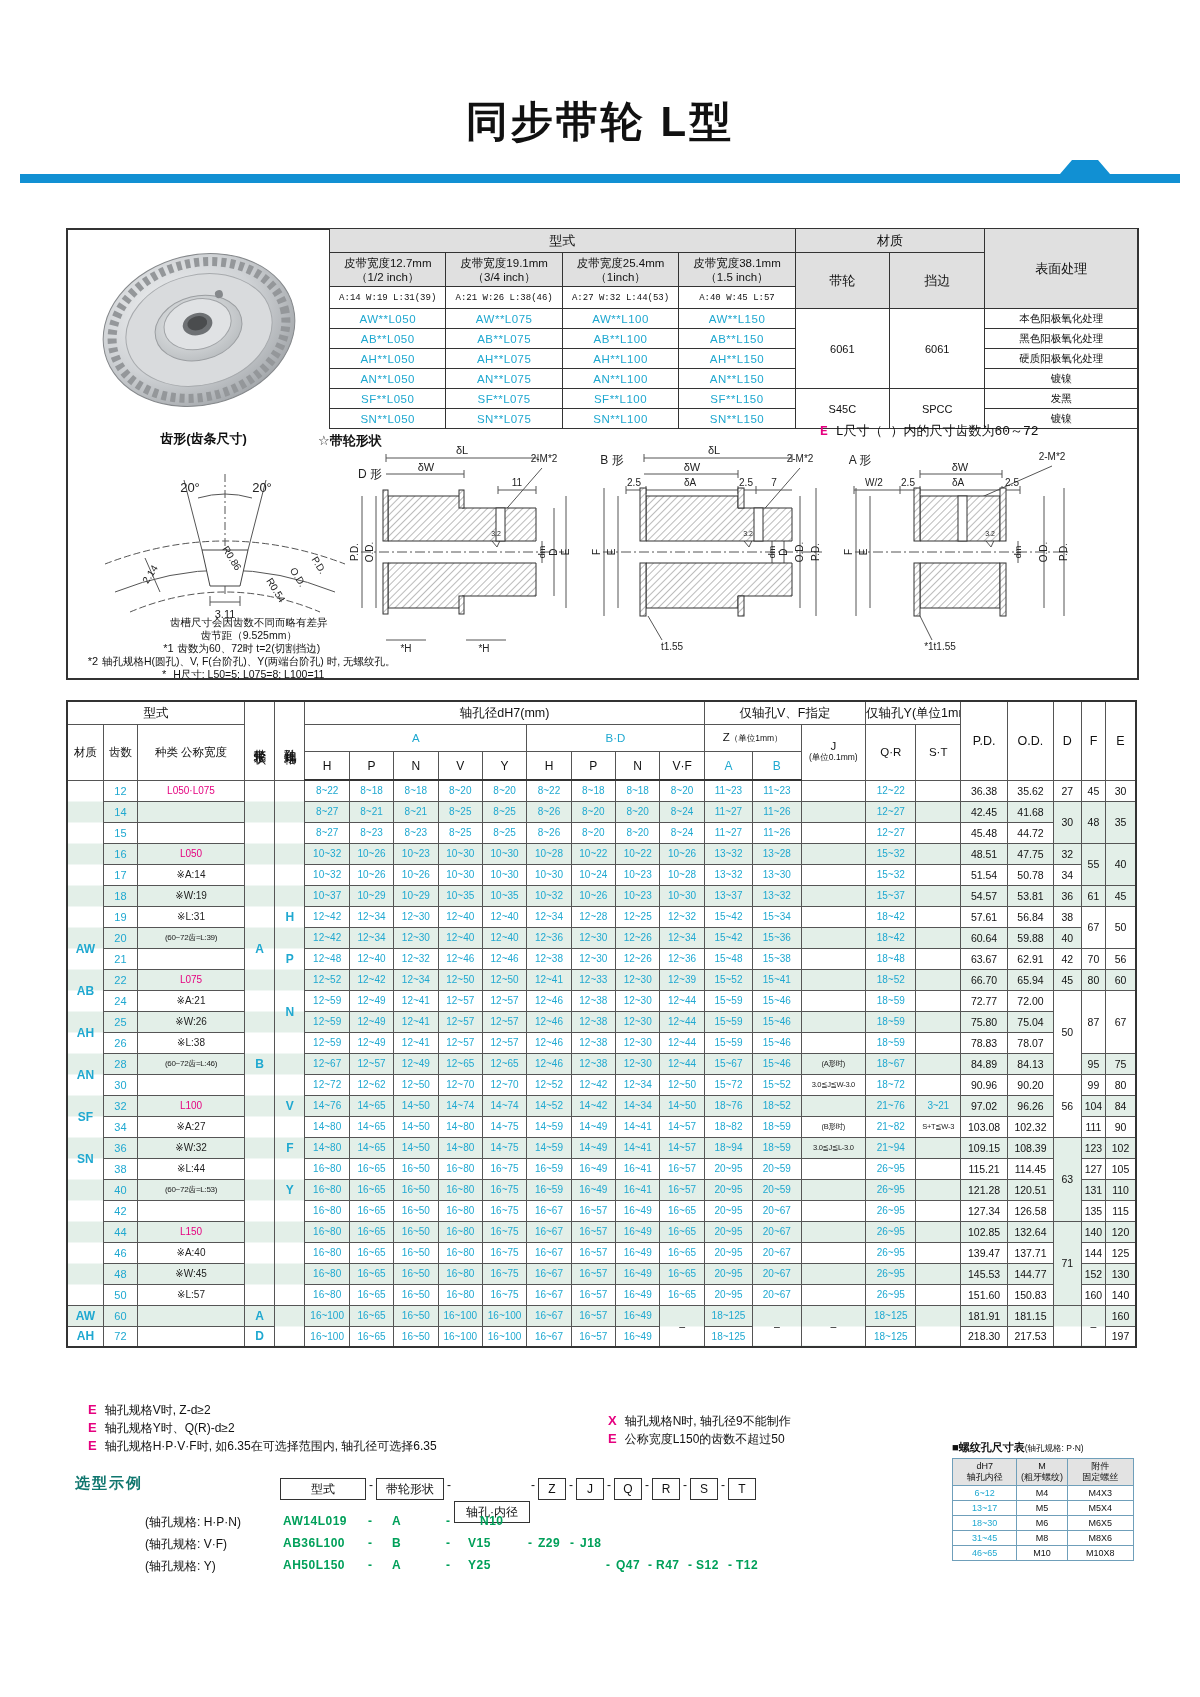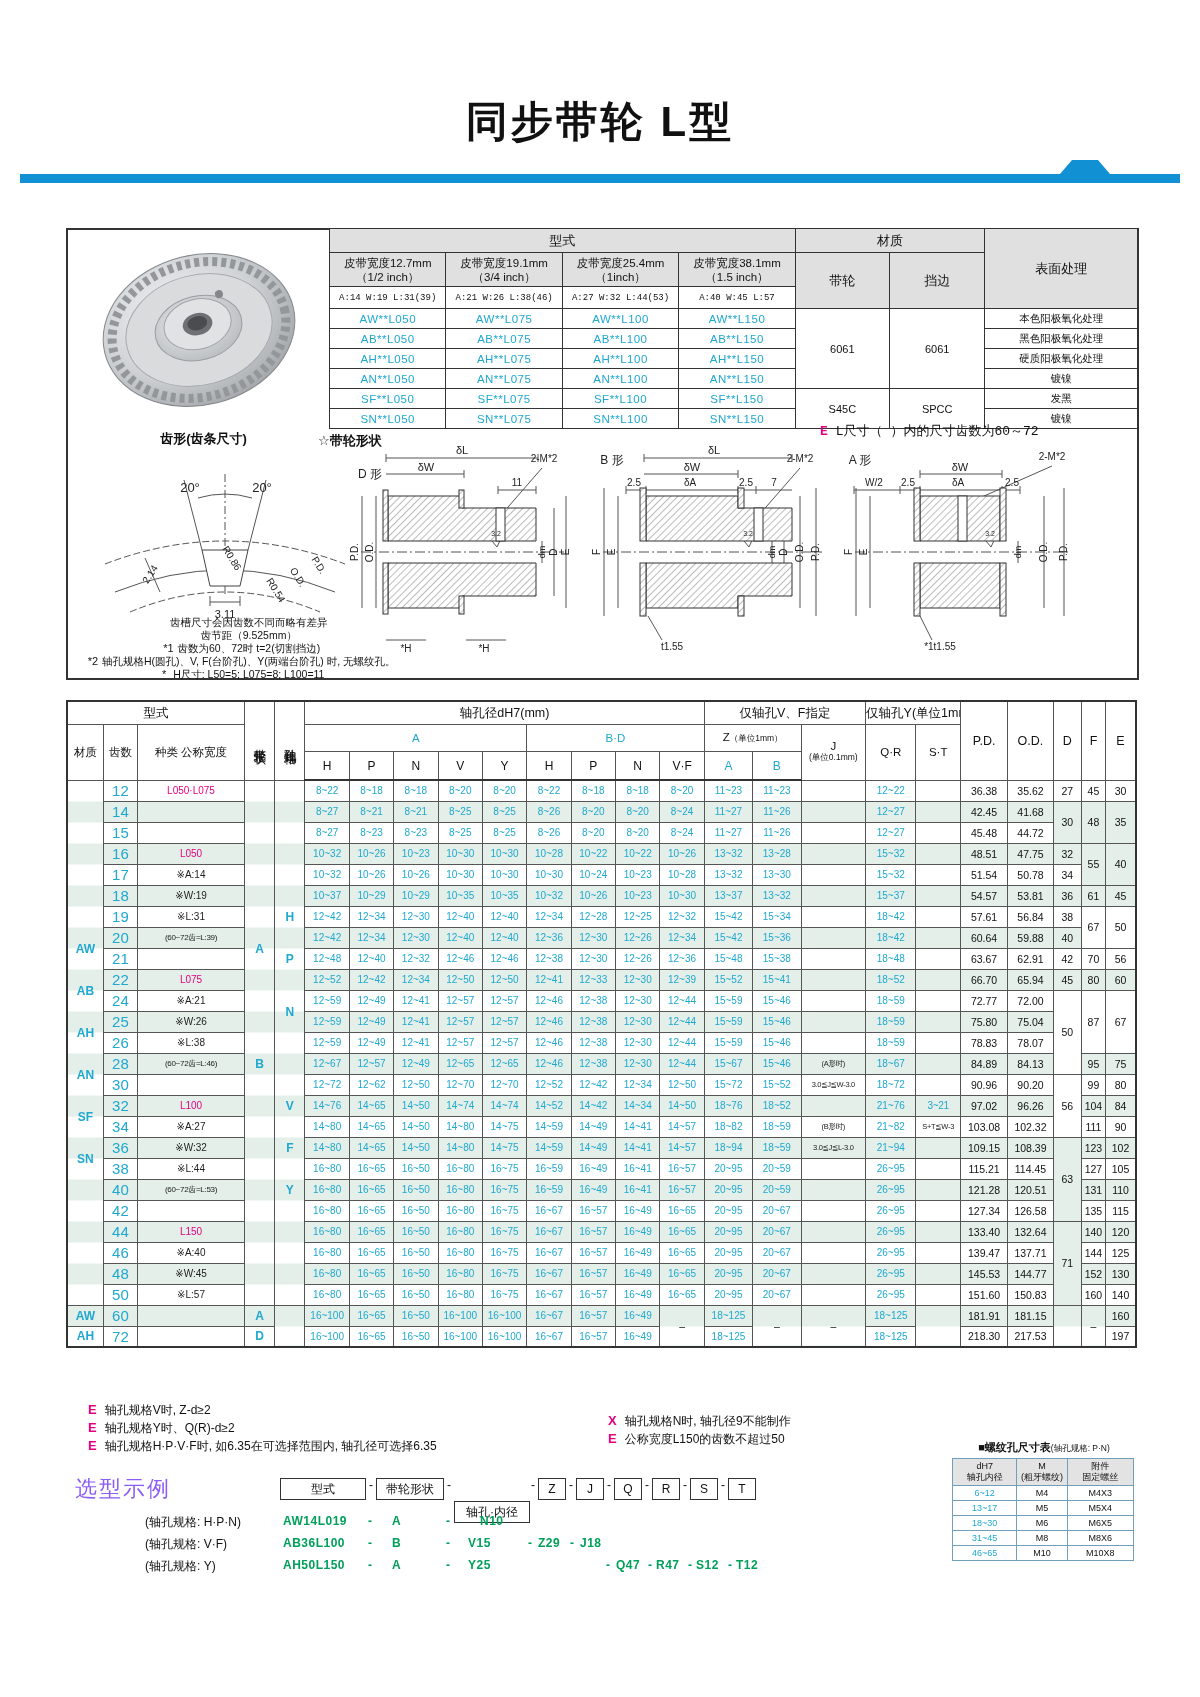--- a/index.html
+++ b/index.html
@@ -41,44 +41,44 @@
   .pre{white-space:pre-line;line-height:13px;font-size:11px;}
   .cyh{color:#1fa8d0;font-size:13px;}
   .u{font-size:8.5px;}
   .jh span{display:block;line-height:11px;}
   .sm2{font-size:9.5px;}
   table.main tbody tr{height:21px;}
   table.main tbody tr.g td{background:#e3efe8;}
   td.jt{font-size:7.5px;letter-spacing:-0.3px;color:#222;}
   td.cy{color:#1fa8d0;font-size:10px;}
   td.bk{color:#111;font-size:10.5px;}
-  td.num{color:#1fa8d0;font-size:15px;}
+  td.num{color:#1fa8d0;font-size:11px;}
   td.k{color:#222;font-size:10px;}
   td.mat,td.shp,td.spc{color:#1fa8d0;font-size:12px;font-weight:bold;}
   td.mg{color:#e5007f;}
   td.ks{font-size:8px;letter-spacing:-0.3px;}
   .rel{position:relative;}
   .ab{position:absolute;left:0;right:0;text-align:center;transform:translateY(-50%);}
   td.stripeW{background:repeating-linear-gradient(to bottom,#fff 0 21px,#e3efe8 21px 42px) !important;}
   td.stripeG{background:repeating-linear-gradient(to bottom,#e3efe8 0 21px,#fff 21px 42px) !important;}
   
   .bnl{position:absolute;left:88px;top:1401px;font-size:12px;line-height:17px;white-space:nowrap;}
   .bnr{position:absolute;left:608px;top:1412px;font-size:12px;line-height:17px;white-space:nowrap;}
   
   .screw{position:absolute;left:952px;top:1440px;width:184px;}
-  .screw-title{font-size:11px;font-weight:bold;text-align:center;}
+  .screw-title{font-size:11px;font-weight:bold;}
   .screw-title .sub{font-size:8.5px;font-weight:normal;}
   table.scr{width:182px;border-collapse:collapse;table-layout:fixed;margin-top:3px;border:1px solid #4a6f86;}
   table.scr th,table.scr td{border:1px solid #6f9fba;text-align:center;padding:0;}
   table.scr th{background:#e3e3e3;font-size:9px;font-weight:normal;white-space:pre-line;line-height:11px;height:26px;}
   table.scr td{height:14px;font-size:9px;}
   td.scy{color:#1fa8d0;}
   td.sbk{color:#111;margin-top:22px;}
   
-  .sel-h{position:absolute;left:75px;top:1474px;font-size:22px;font-weight:normal;color:#8b5cf6;letter-spacing:2px;}
+  .sel-h{position:absolute;left:75px;top:1474px;font-size:15px;font-weight:bold;color:#0f766e;letter-spacing:2px;}
   .tokrow{position:absolute;left:0;top:0;width:1200px;height:0;}
   .tok{position:absolute;font-size:12px;white-space:nowrap;}
   .tok.box{border:1.5px solid #333;height:20px;line-height:20px;text-align:center;font-size:12px;color:#111;background:#fff;}
   .tok.dash{color:#111;}
   .ex-label{position:absolute;font-size:12px;color:#111;white-space:nowrap;}
   .ex-val{position:absolute;font-size:12px;color:#00a05a;font-weight:bold;white-space:nowrap;letter-spacing:.5px;}
   svg text{font-family:"Liberation Sans","DejaVu Sans",sans-serif;}
 </style>
 </head>
 <body>
@@ -948,21 +948,21 @@
           <td class="cy">16~75</td>
           <td class="cy">16~67</td>
           <td class="cy">16~57</td>
           <td class="cy">16~49</td>
           <td class="cy">16~65</td>
           <td class="cy">20~95</td>
           <td class="cy">20~67</td>
           <td class="jt"></td>
           <td class="cy">26~95</td>
           <td class="jt"></td>
-          <td class="bk">133.40</td>
+          <td class="bk">102.85</td>
           <td class="bk">132.64</td>
           <td rowspan="4" class="bk">71</td>
           <td class="bk">140</td>
           <td class="bk">120</td>
         </tr>
         <tr>
           <td class="num">46</td>
           <td class="k">※A:40</td>
           <td class="cy">16~80</td>
           <td class="cy">16~65</td>

